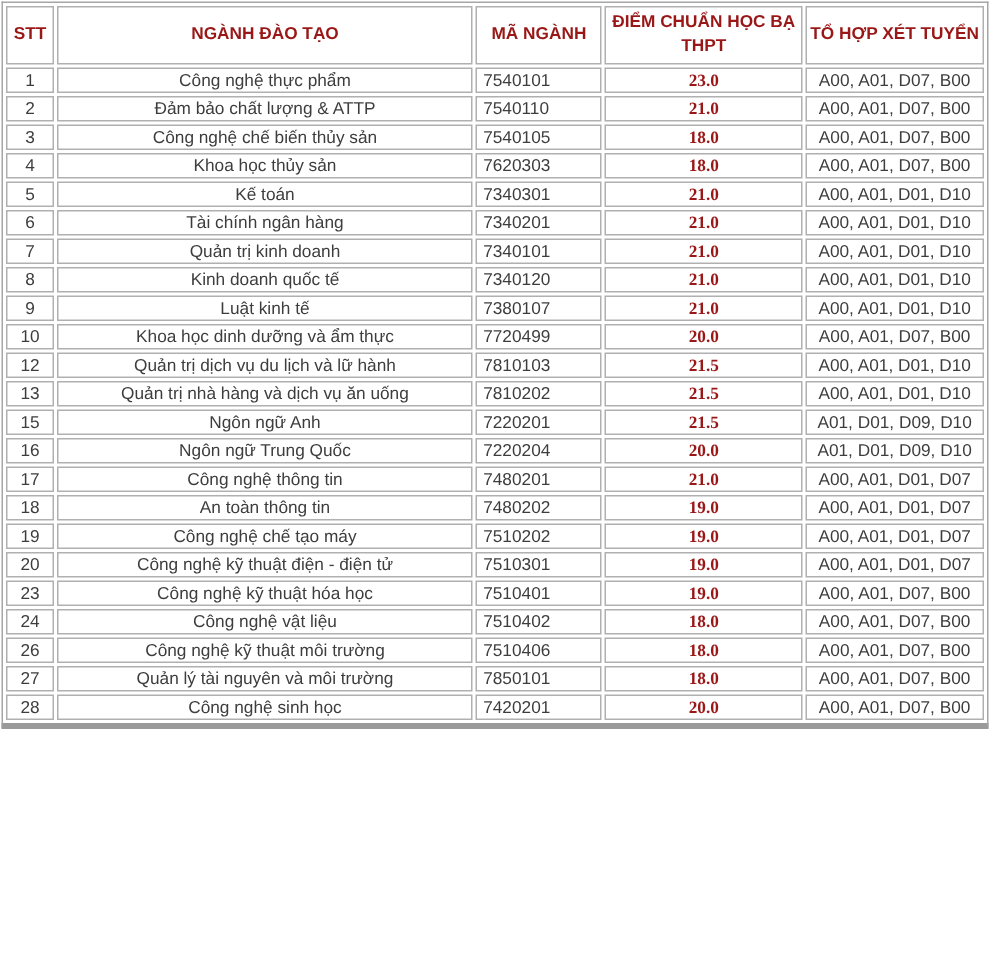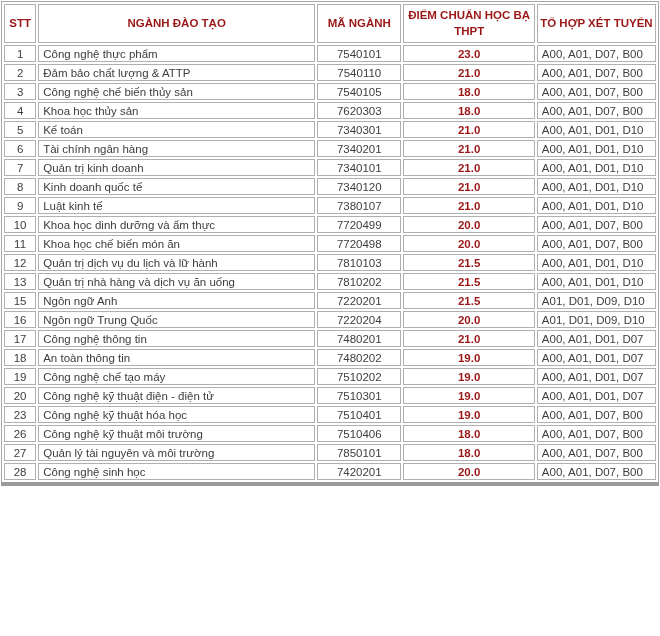--- a/index.html
+++ b/index.html
@@ -50,24 +50,24 @@
     line-height: 1.35;
     font-size: 11.5px;
   }
   td {
     color: var(--body-text);
     height: 17px;
     padding: 1px 4px;
     vertical-align: middle;
   }
   td.c-stt   { text-align: center; padding: 1px 1px; }
-  td.c-nganh { text-align: left; }
-  td.c-ma    { text-align: center; }
-  td.c-diem  { text-align: center; color: var(--accent-red); font-weight: bold; }
-  td.c-tohop { }
+  td.c-nganh { text-align: center; }
+  td.c-ma    { }
+  td.c-diem  { text-align: center; color: var(--accent-red); font-weight: bold; font-family: Liberation Serif, serif; }
+  td.c-tohop { text-align: center; }
 </style>
 </head>
 <body>
 
 <div class="page">
   <table class="score-table">
     <colgroup>
       <col style="width:5%">
       <col style="width:43%">
       <col style="width:13.1%">
@@ -148,27 +148,20 @@
           <td class="c-tohop">A00, A01, D01, D10</td>
         </tr>
         <tr>
           <td class="c-stt">10</td>
           <td class="c-nganh">Khoa học dinh dưỡng và ẩm thực</td>
           <td class="c-ma">7720499</td>
           <td class="c-diem">20.0</td>
           <td class="c-tohop">A00, A01, D07, B00</td>
         </tr>
         <tr>
-          <td class="c-stt">11</td>
-          <td class="c-nganh">Khoa học chế biến món ăn</td>
-          <td class="c-ma">7720498</td>
-          <td class="c-diem">20.0</td>
-          <td class="c-tohop">A00, A01, D07, B00</td>
-        </tr>
-        <tr>
           <td class="c-stt">12</td>
           <td class="c-nganh">Quản trị dịch vụ du lịch và lữ hành</td>
           <td class="c-ma">7810103</td>
           <td class="c-diem">21.5</td>
           <td class="c-tohop">A00, A01, D01, D10</td>
         </tr>
         <tr>
           <td class="c-stt">13</td>
           <td class="c-nganh">Quản trị nhà hàng và dịch vụ ăn uống</td>
           <td class="c-ma">7810202</td>
@@ -218,20 +211,27 @@
           <td class="c-tohop">A00, A01, D01, D07</td>
         </tr>
         <tr>
           <td class="c-stt">23</td>
           <td class="c-nganh">Công nghệ kỹ thuật hóa học</td>
           <td class="c-ma">7510401</td>
           <td class="c-diem">19.0</td>
           <td class="c-tohop">A00, A01, D07, B00</td>
         </tr>
         <tr>
+          <td class="c-stt">24</td>
+          <td class="c-nganh">Công nghệ vật liệu</td>
+          <td class="c-ma">7510402</td>
+          <td class="c-diem">18.0</td>
+          <td class="c-tohop">A00, A01, D07, B00</td>
+        </tr>
+        <tr>
           <td class="c-stt">26</td>
           <td class="c-nganh">Công nghệ kỹ thuật môi trường</td>
           <td class="c-ma">7510406</td>
           <td class="c-diem">18.0</td>
           <td class="c-tohop">A00, A01, D07, B00</td>
         </tr>
         <tr>
           <td class="c-stt">27</td>
           <td class="c-nganh">Quản lý tài nguyên và môi trường</td>
           <td class="c-ma">7850101</td>

